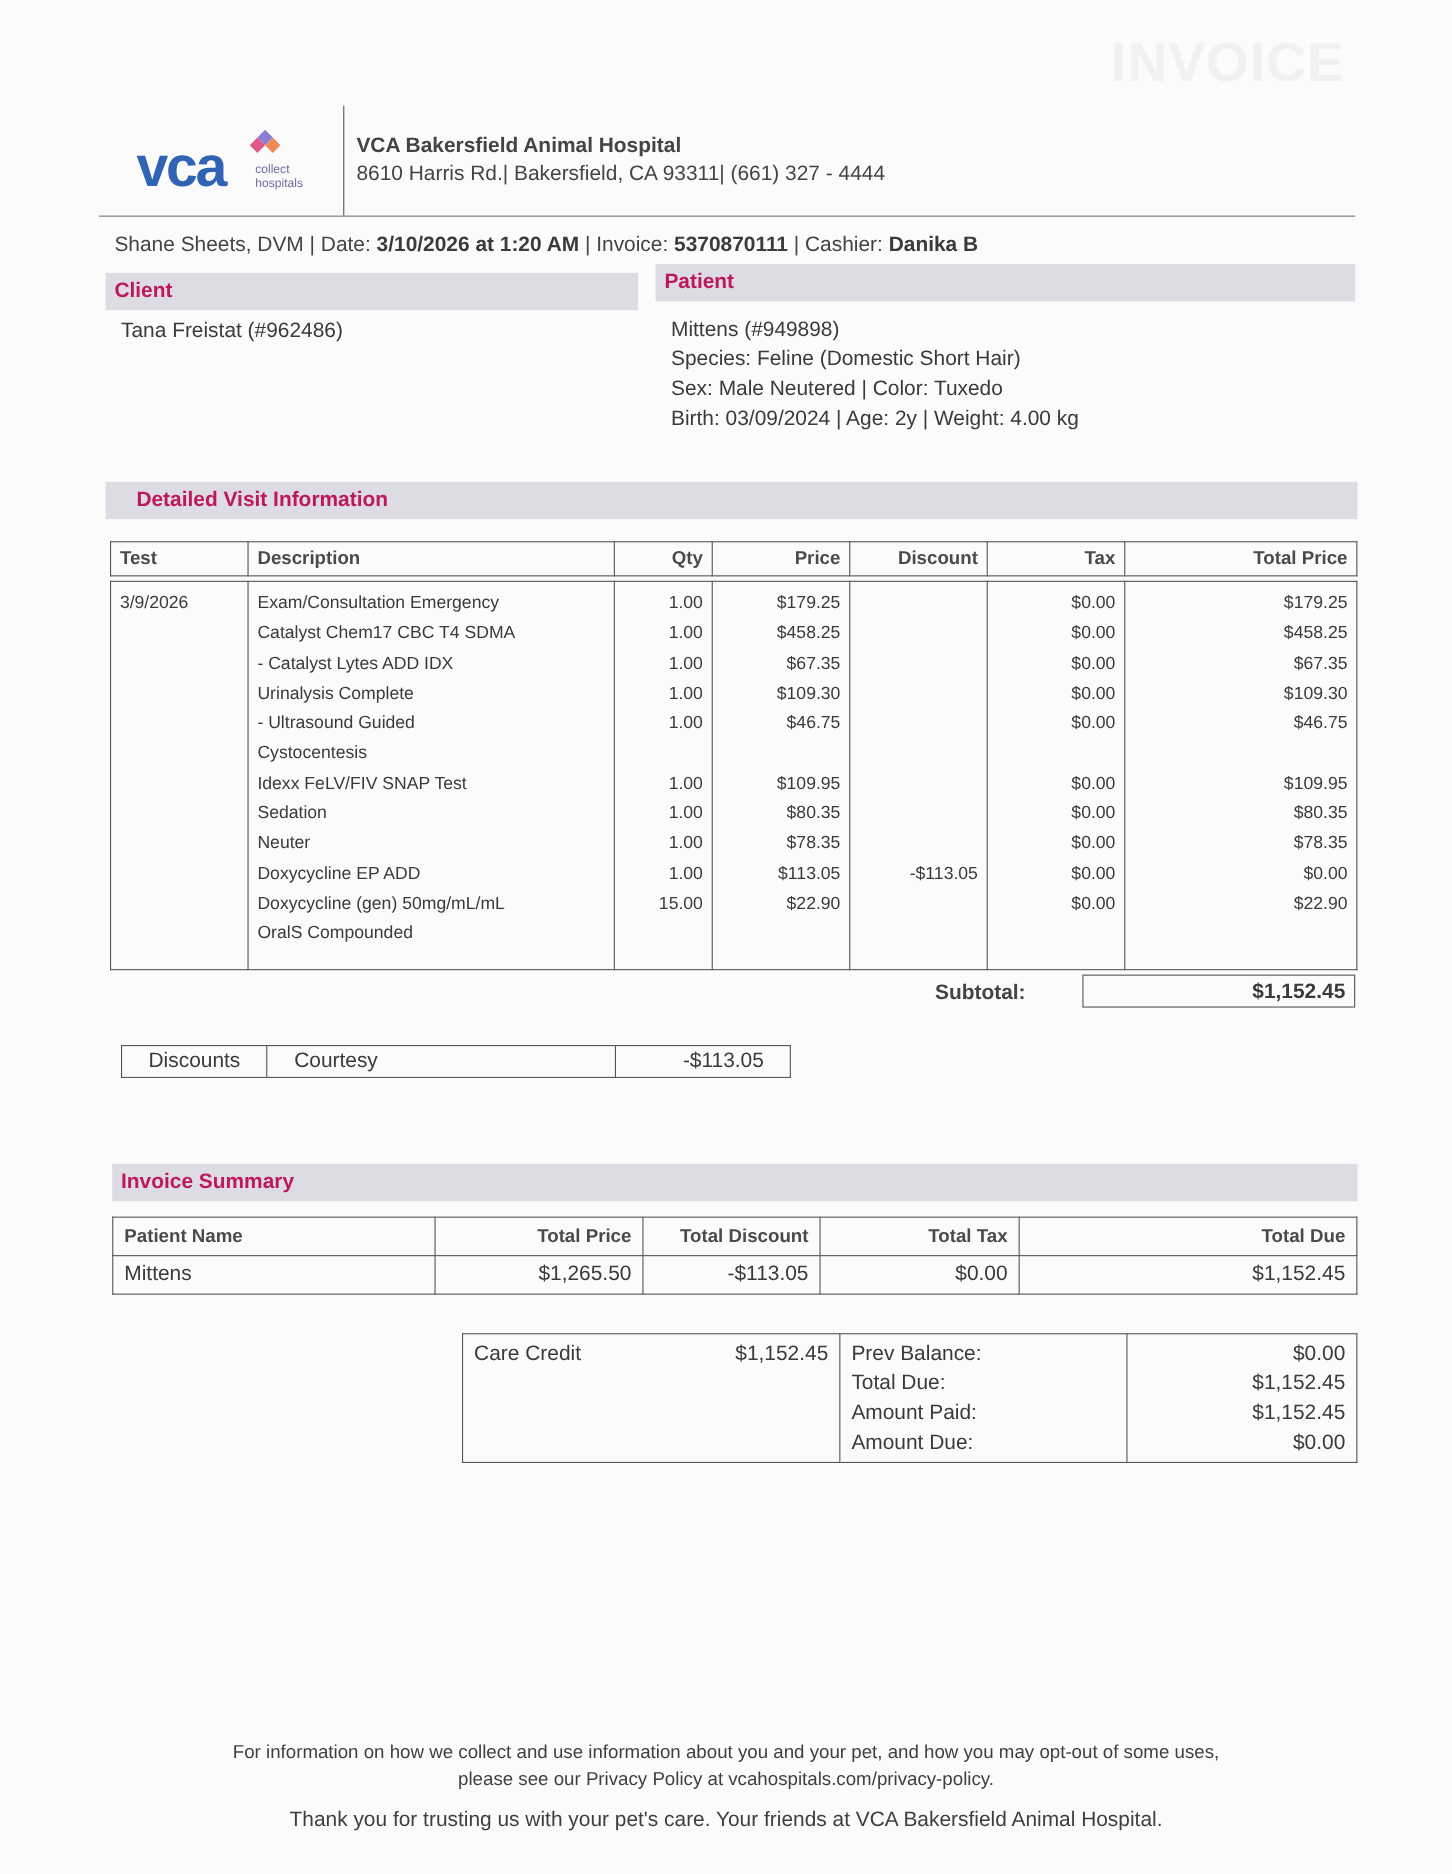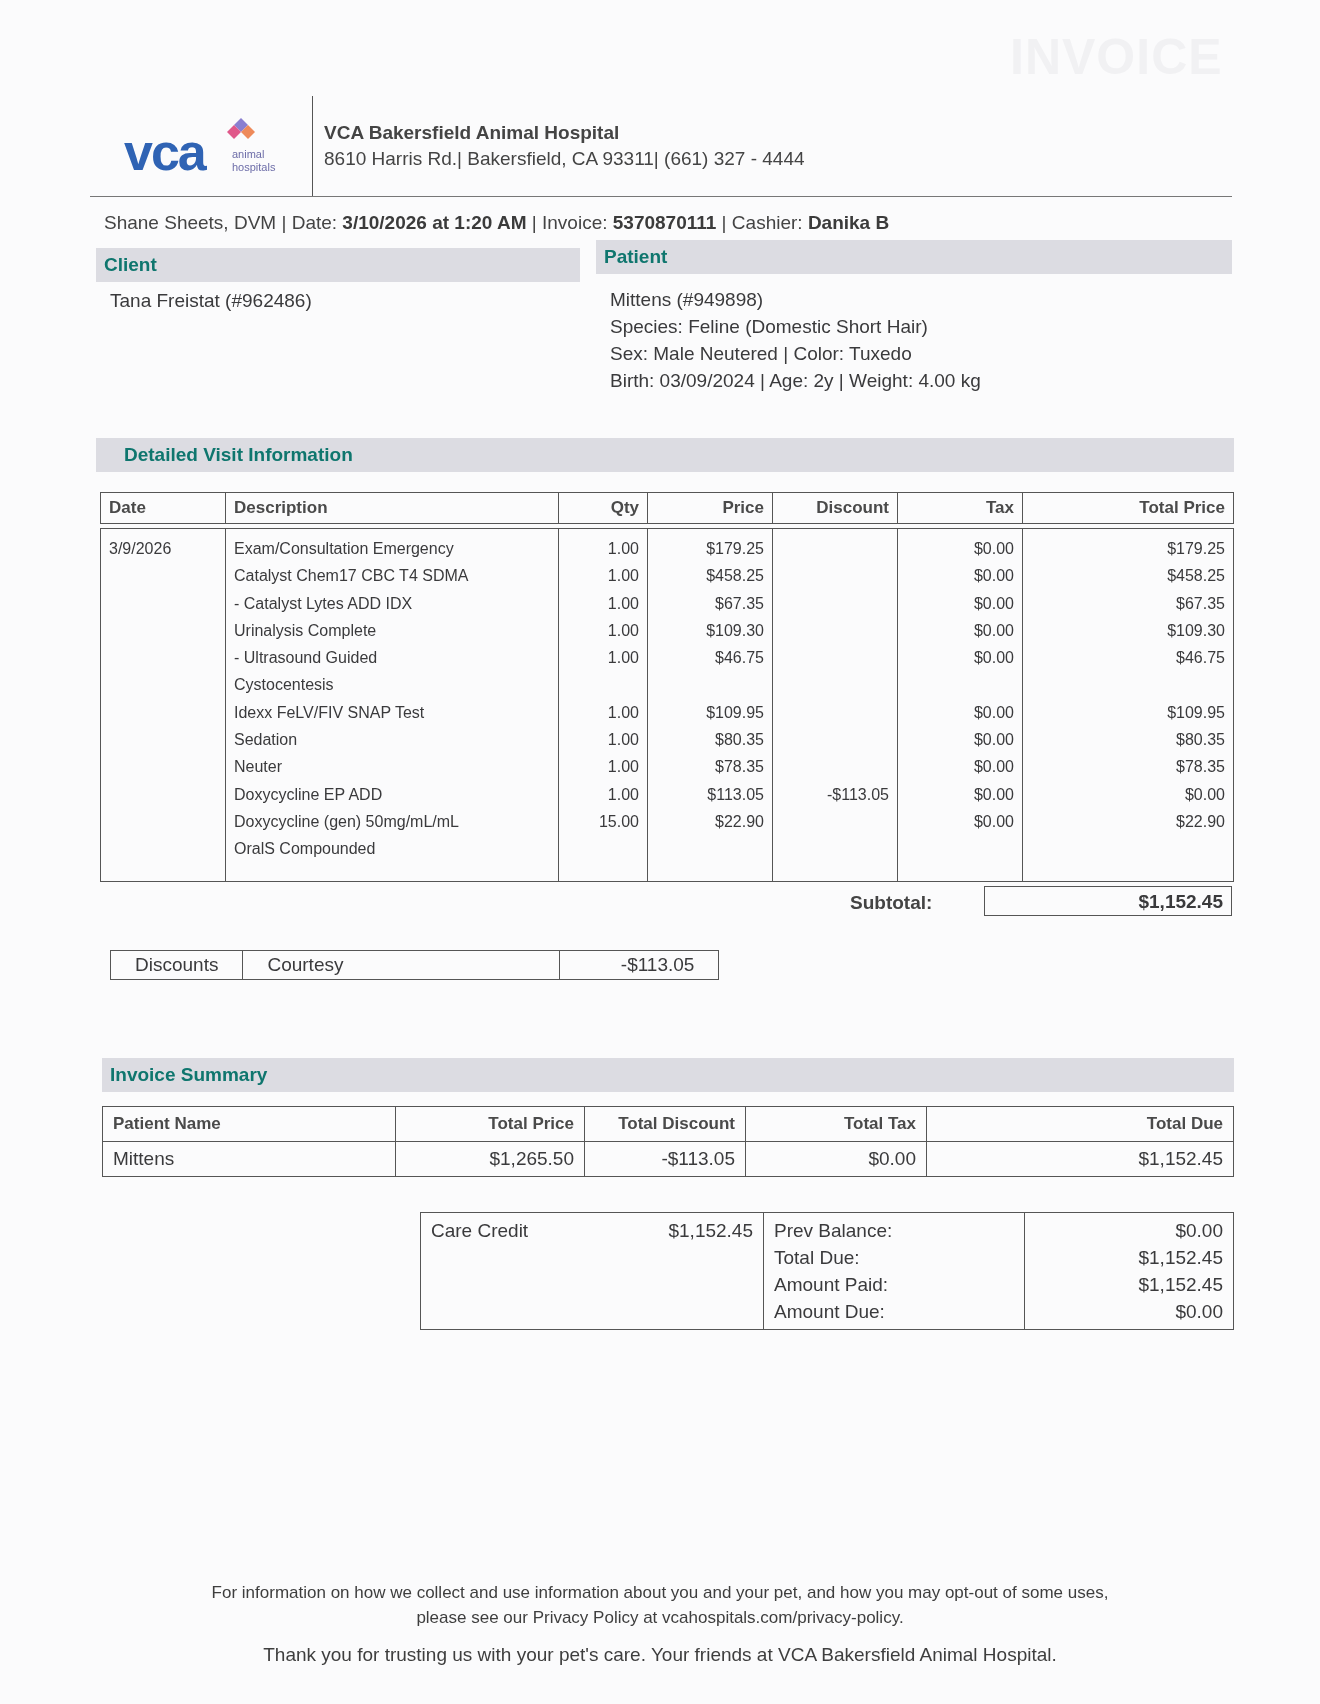--- a/index.html
+++ b/index.html
@@ -19,21 +19,21 @@
   .logo-text { position: absolute; left: 4px; top: 8px; font-size: 52px; font-weight: bold; color: #2f63b4; letter-spacing: -2px; line-height: 52px; }
   .logo-sub { position: absolute; left: 112px; top: 30px; font-size: 11px; line-height: 13px; color: #6d6da8; }
   .logo-mark { position: absolute; left: 106px; top: 0; width: 30px; height: 26px; }
   .hdr-divider-v { left: 312px; top: 96px; width: 1px; height: 100px; background: #555; }
   .hdr-divider-h { left: 90px; top: 196px; width: 1142px; height: 1px; background: #777; }
   .clinic-name { left: 324px; top: 122px; font-size: 19px; font-weight: bold; color: #444; }
   .clinic-addr { left: 324px; top: 148px; font-size: 19px; color: #444; }
   .visit-line { left: 104px; top: 212px; font-size: 19px; color: #444; }
   .visit-line b { color: #3b3b3b; }
 
-  .section-bar { background: #dcdce2; height: 34px; font-size: 19px; font-weight: bold; color: #0f766e; padding-left: 8px; line-height: 34px; box-sizing: border-box; }
+  .section-bar { background: #dcdce2; height: 34px; font-size: 19px; font-weight: bold; color: #be185d; padding-left: 8px; line-height: 34px; box-sizing: border-box; }
   .client-bar { left: 96px; top: 248px; width: 484px; }
   .patient-bar { left: 596px; top: 240px; width: 636px; }
   .client-text { left: 110px; top: 290px; font-size: 19px; }
   .patient-lines { left: 610px; top: 286px; font-size: 19px; line-height: 27px; }
 
   .visit-bar { left: 96px; top: 438px; width: 1138px; padding-left: 28px; }
 
   table { border-collapse: collapse; }
   .visit-head { left: 100px; top: 492px; width: 1134px; }
   .visit-head td { border: 1.5px solid #555; height: 30px; font-size: 17px; font-weight: bold; color: #4a4a4a; padding: 0 8px; }
@@ -67,21 +67,21 @@
 <div class="abs watermark">INVOICE</div>
 
 <div class="abs logo">
   <svg class="logo-mark" viewBox="0 0 30 26">
     <polygon points="15,0 22,7 15,14 8,7" fill="#8a7fd0"></polygon>
     <polygon points="8,7 15,14 8,21 1,14" fill="#e0588a"></polygon>
     <polygon points="22,7 29,14 22,21 15,14" fill="#ee8a5a"></polygon>
   </svg>
   <span class="logo-text">vca</span>
   <div class="logo-sub">
-    <div>animal</div>
+    <div>collect</div>
     <div>hospitals</div>
   </div>
 </div>
 <div class="abs hdr-divider-v"></div>
 <div class="abs hdr-divider-h"></div>
 <div class="abs clinic-name">VCA Bakersfield Animal Hospital</div>
 <div class="abs clinic-addr">8610 Harris Rd.| Bakersfield, CA 93311| (661) 327 - 4444</div>
 
 <div class="abs visit-line">
   <span>Shane Sheets, DVM</span> |
@@ -101,21 +101,21 @@
   <div>Species: Feline (Domestic Short Hair)</div>
   <div>Sex: Male Neutered | Color: Tuxedo</div>
   <div>Birth: 03/09/2024 | Age: 2y | Weight: 4.00 kg</div>
 </div>
 
 <div class="abs section-bar visit-bar">Detailed Visit Information</div>
 
 <table class="abs visit-head">
   <tbody>
       <tr>
-    <td style="width:108px">Date</td>
+    <td style="width:108px">Test</td>
     <td style="width:316px">Description</td>
     <td class="r" style="width:72px">Qty</td>
     <td class="r" style="width:108px">Price</td>
     <td class="r" style="width:108px">Discount</td>
     <td class="r" style="width:108px">Tax</td>
     <td class="r">Total Price</td>
   </tr>
 </tbody>
   </table>
 

